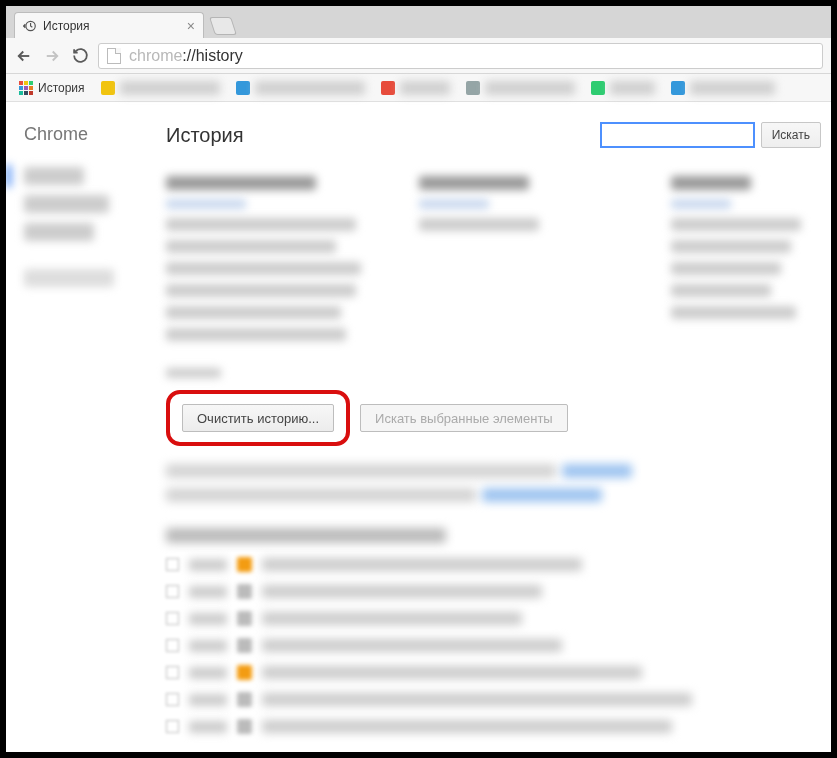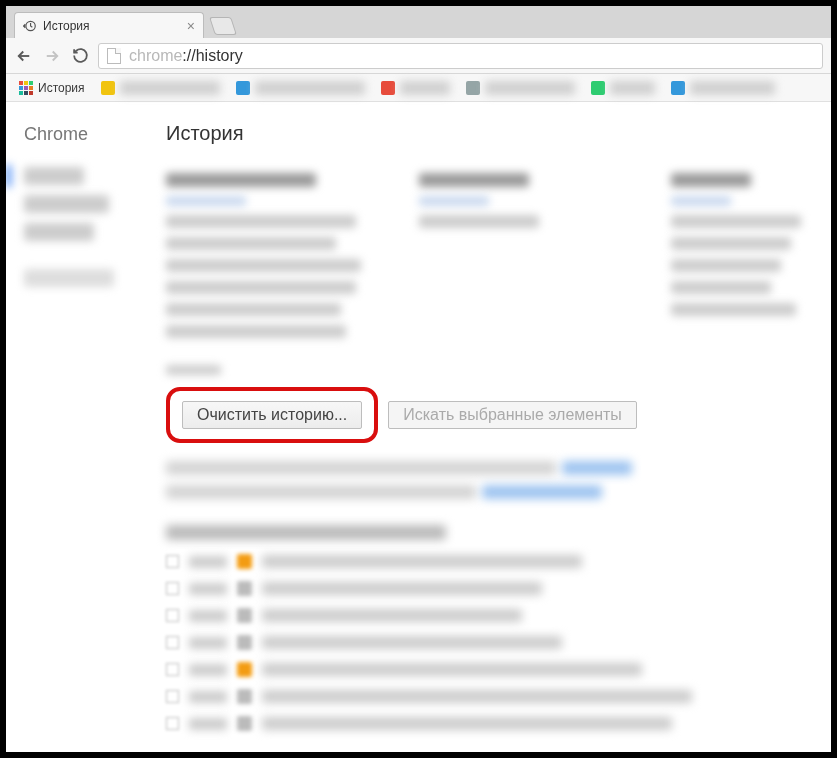--- a/index.html
+++ b/index.html
@@ -257,21 +257,21 @@
     border-radius: 14px;
     padding: 10px 12px;
     display: inline-flex;
   }
   .std-btn {
     height: 28px;
     padding: 0 14px;
     background: linear-gradient(#f7f7f7,#ececec);
     border: 1px solid #bdbdbd;
     border-radius: 2px;
-    font-size: 16px;
+    font-size: 13px;
     color: #444;
     cursor: pointer;
     white-space: nowrap;
   }
   .std-btn.secondary {
     color: #aaa;
     background: #f5f5f5;
   }
   .info-blur {
     filter: blur(5px);
@@ -410,20 +410,24 @@
         <div class="side-item active" style="width:60px"></div>
         <div class="side-item" style="width:85px"></div>
         <div class="side-item" style="width:70px"></div>
         <div style="height:18px"></div>
         <div class="side-item" style="width:90px;background:#ddd"></div>
       </div>
 
       <div class="main">
         <div class="header-row">
           <div class="page-title">История</div>
+          <div class="search-group">
+            <input class="search-input" style="">
+            <button class="search-btn">Искать</button>
+          </div>
         </div>
 
         <div class="devices">
           <div class="device-col">
             <div class="blur-line bold" style="width:150px"></div>
             <div class="blur-line small" style="width:80px;background:#c9d8ee"></div>
             <div class="blur-line" style="width:190px"></div>
             <div class="blur-line" style="width:170px"></div>
             <div class="blur-line" style="width:195px"></div>
             <div class="blur-line" style="width:190px"></div>

